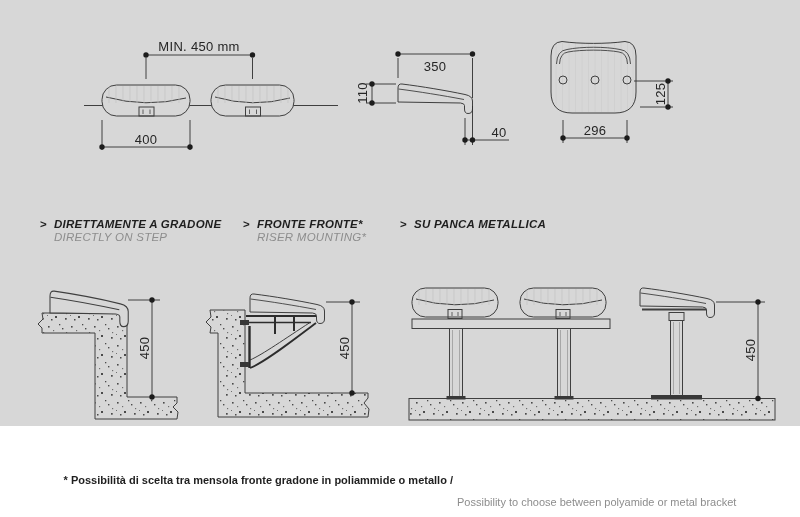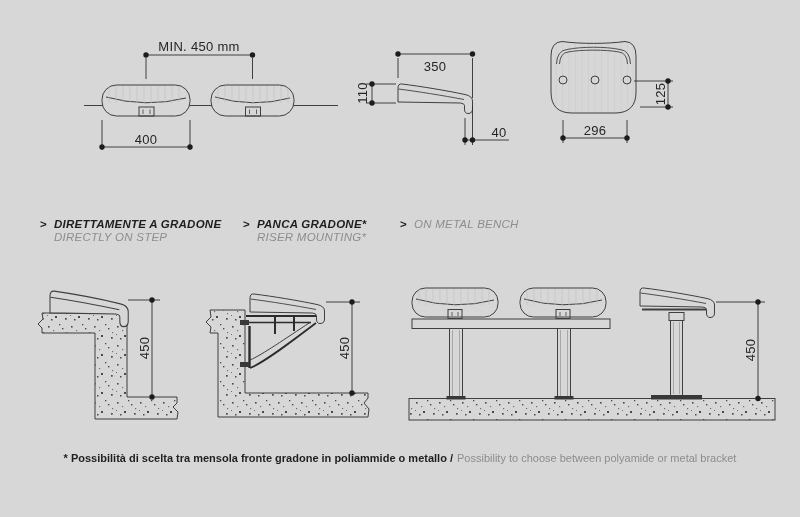--- a/index.html
+++ b/index.html
@@ -1,18 +1,18 @@
 <!DOCTYPE html>
 <html><head>
 <meta charset="utf-8">
 <style>
   html,body{margin:0;padding:0;}
   body{width:800px;height:517px;overflow:hidden;}
   .canvas{
-    position:relative;width:800px;height:517px;
+    position:relative;width:800px;height:426px;
     background:#d7d7d7;
     font-family:"Liberation Sans",sans-serif;
   }
   .canvas svg{position:absolute;left:0;top:0;}
   .dim{
     position:absolute;
     font-size:13px;color:#262626;letter-spacing:.3px;
     transform:translate(-50%,-50%);
     white-space:nowrap;
   }
@@ -24,21 +24,21 @@
   }
   .arr{font-weight:bold;color:#1e1e1e;}
   .opt-text{display:flex;flex-direction:column;font-style:italic;}
   .opt-title{font-weight:bold;color:#1e1e1e;white-space:nowrap;}
   .opt-sub{color:#8d8d8d;white-space:nowrap;}
   .footnote{
     position:absolute;left:50%;top:452px;transform:translateX(-50%);
     font-size:11px;white-space:nowrap;display:flex;gap:4px;align-items:center;
   }
   .fn-it{color:#1f1f1f;font-weight:bold;}
-  .fn-en{color:#8d8d8d;}
+  .fn-en{color:#8d8d8d;margin-top:44px;}
 </style>
 </head>
 <body>
 
 <div class="canvas">
 
 <svg width="800" height="517" viewBox="0 0 800 517">
   <defs>
     <pattern id="speck" width="23" height="19" patternUnits="userSpaceOnUse">
       <rect x="2" y="3" width="1.6" height="1.6" fill="#4a4a4a"></rect>
@@ -270,28 +270,28 @@
 <div class="option" style="left:40px;">
   <span class="arr">&gt;</span>
   <span class="opt-text">
     <span class="opt-title">DIRETTAMENTE A GRADONE</span>
     <span class="opt-sub">DIRECTLY ON STEP</span>
   </span>
 </div>
 <div class="option" style="left:243px;">
   <span class="arr">&gt;</span>
   <span class="opt-text">
-    <span class="opt-title">PANCA GRADONE*</span>
+    <span class="opt-title">FRONTE FRONTE*</span>
     <span class="opt-sub">RISER MOUNTING*</span>
   </span>
 </div>
 <div class="option" style="left:400px;">
   <span class="arr">&gt;</span>
   <span class="opt-text">
-    <span class="opt-sub">ON METAL BENCH</span>
+    <span class="opt-title">SU PANCA METALLICA</span>
   </span>
 </div>
 
 <div class="footnote">
   <span class="fn-it">* Possibilità di scelta tra mensola fronte gradone in poliammide o metallo /</span>
   <span class="fn-en">Possibility to choose between polyamide or metal bracket</span>
 </div>
 
 </div>
 

